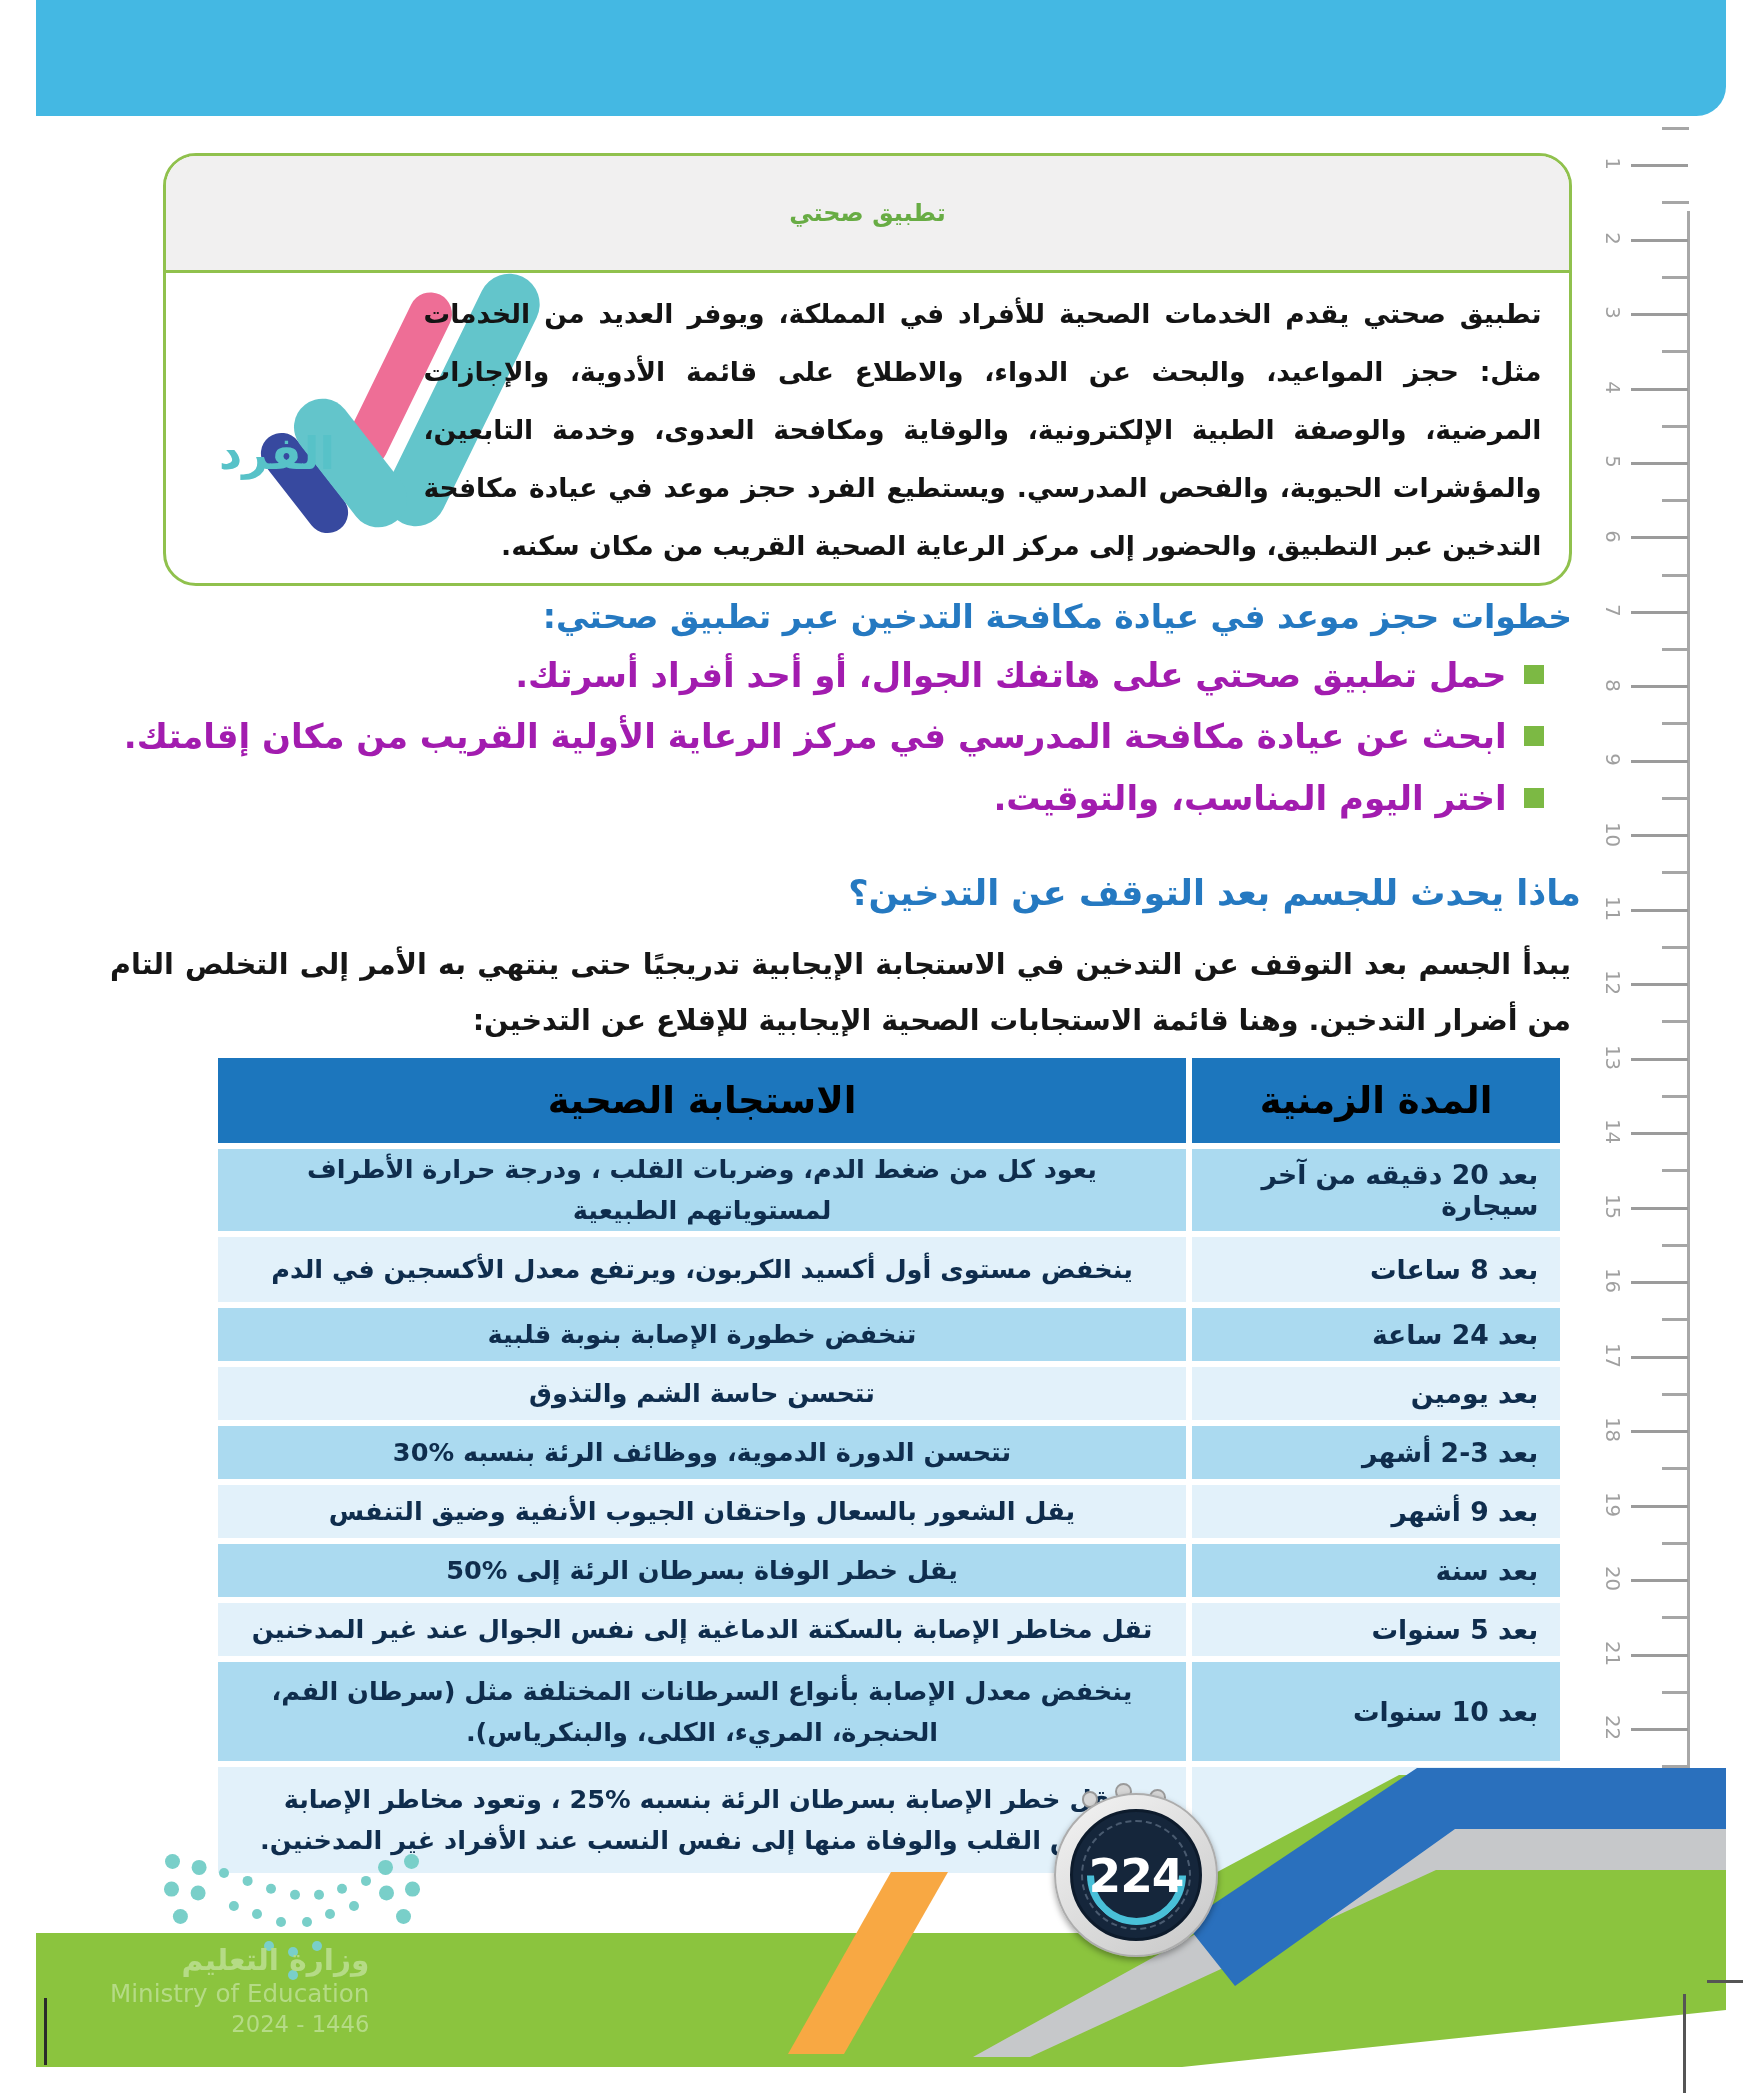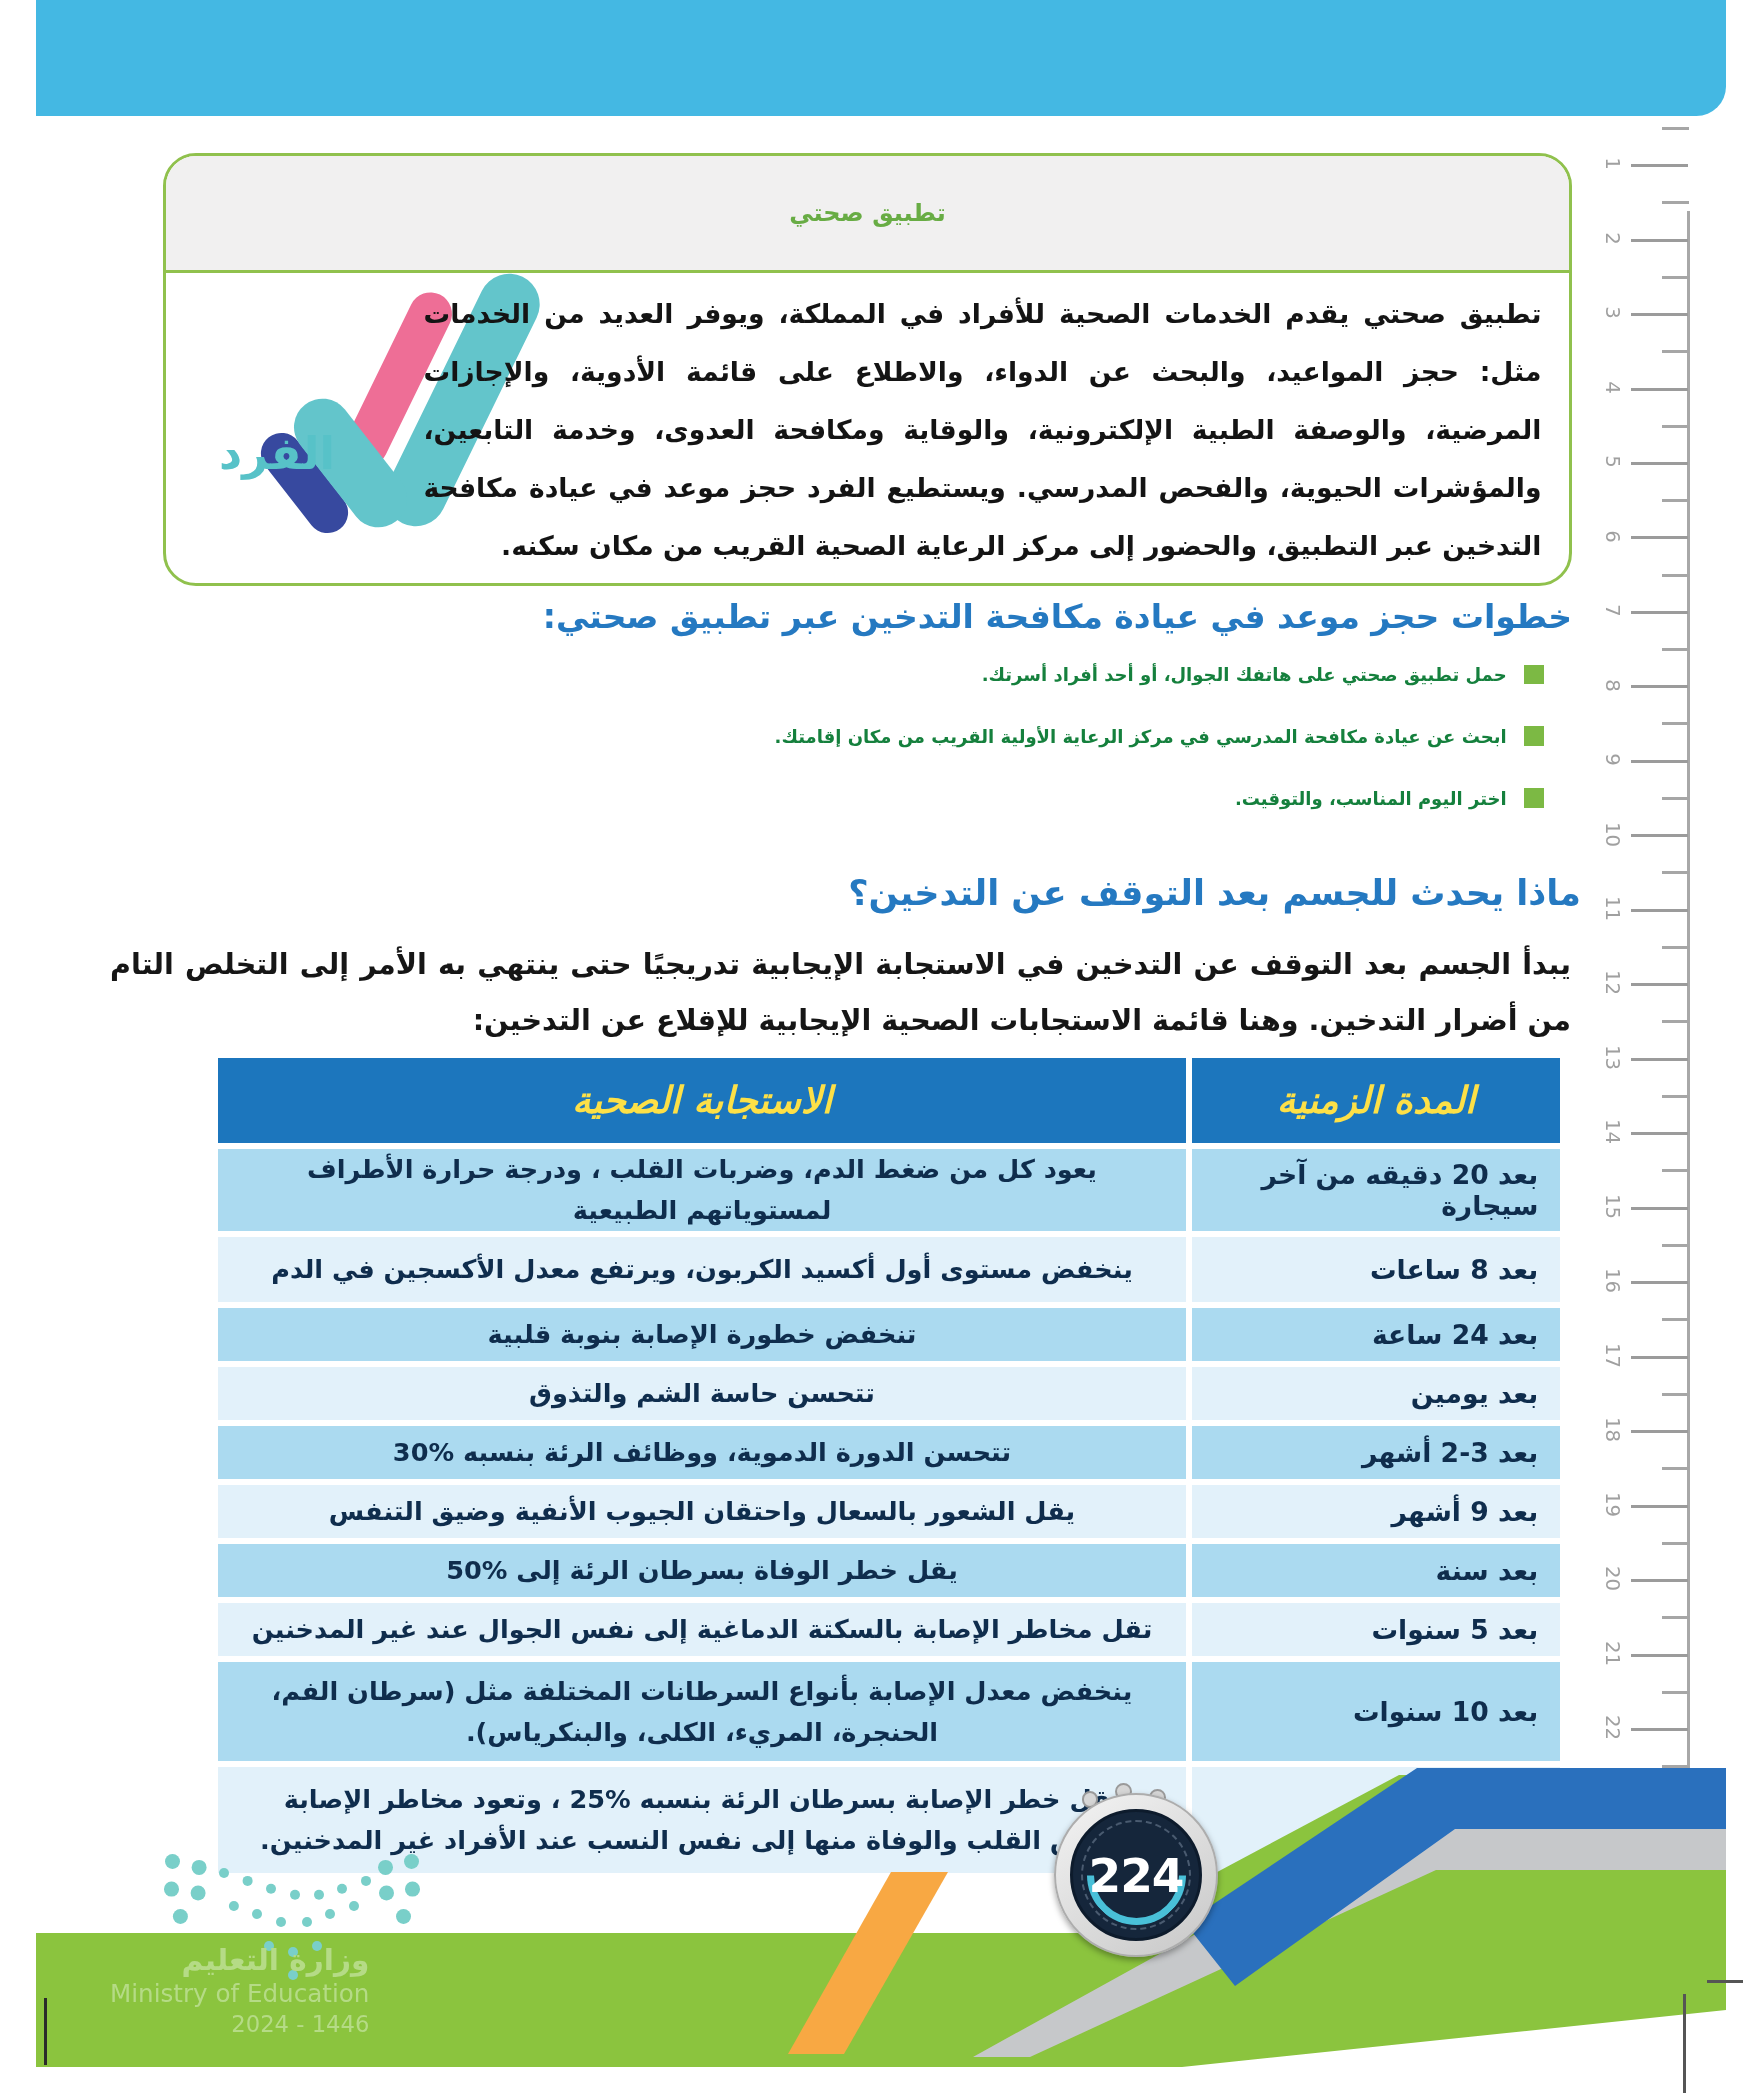--- a/index.html
+++ b/index.html
@@ -27,26 +27,26 @@
   .arm-long{width:61px;height:274px;background:#63c5cb;left:209px;top:-15.8px;transform:rotate(26deg);}
   .arm-pink{width:43px;height:189px;background:#ee6e96;left:154px;top:5.9px;transform:rotate(26deg);}
   .arm-short{width:57px;height:148px;background:#63c5cb;left:99px;top:110px;transform:rotate(-38deg);}
   .arm-navy{width:41px;height:116px;background:#37499f;left:61px;top:146px;transform:rotate(-38deg);}
   .slogo-word{position:absolute;left:-3.9px;top:148px;font-size:45px;font-weight:bold;color:#57c2c8;}
   
   .h-blue1{position:absolute;right:172px;top:597px;font-size:33px;font-weight:bold;color:#2579c1;direction:rtl;z-index:2;}
   .bullets{position:absolute;right:200px;top:650px;direction:rtl;z-index:2;}
   .bullet{display:flex;align-items:center;height:49px;margin-bottom:12.8px;direction:rtl;}
   .sq{width:19.7px;height:19.7px;background:#7cb944;margin-left:17.7px;flex:0 0 auto;}
-  .bullet-label{font-size:18px;font-weight:bold;color:#15803d;white-space:nowrap;}
+  .bullet-label{font-size:34px;font-weight:bold;color:#a21caf;white-space:nowrap;}
   .h-blue2{position:absolute;right:163px;top:873px;font-size:35px;font-weight:bold;color:#2579c1;direction:rtl;z-index:2;}
   .intro{position:absolute;left:110px;top:936px;width:1461px;margin:0;font-size:28.6px;line-height:56px;font-weight:bold;color:#161616;direction:rtl;text-align:justify;text-align-last:right;z-index:2;}
   
   .stable{position:absolute;left:212px;top:1052px;width:1354px;border-collapse:separate;border-spacing:6.9px;z-index:2;}
-  .stable th{background:#1c76bd;color:#fde047;font-size:37px;font-weight:bold;font-style:italic;}
+  .stable th{background:#1c76bd;color:#000000;font-size:37px;font-weight:bold;}
   .stable th.th-dur{width:366px;}
   .stable thead tr{height:85px;}
   .stable td{color:#0f2d4d;font-weight:bold;font-size:25.6px;vertical-align:middle;}
   .stable td.dur{text-align:right;padding-right:21.7px;font-size:26.6px;}
   .stable td.resp{text-align:center;padding:0 15.8px;line-height:41px;}
   .stable tbody tr:nth-child(odd) td{background:#abdaf0;}
   .stable tbody tr:nth-child(even) td{background:#e2f1fa;}
   .stable tbody tr:nth-child(1){height:65px;}
   .stable tbody tr:nth-child(2){height:65px;}
   .stable tbody tr:nth-child(n+3):nth-child(-n+8){height:53px;}

